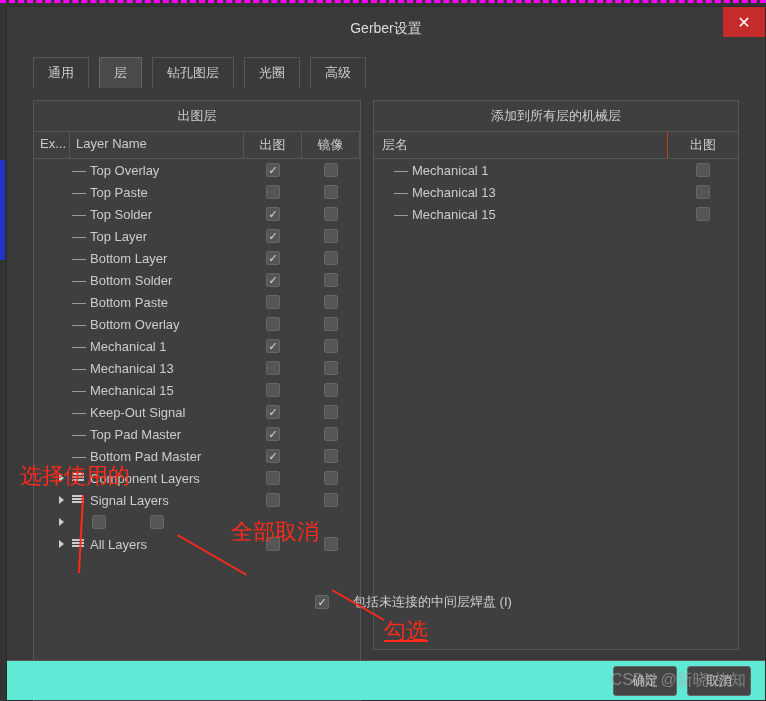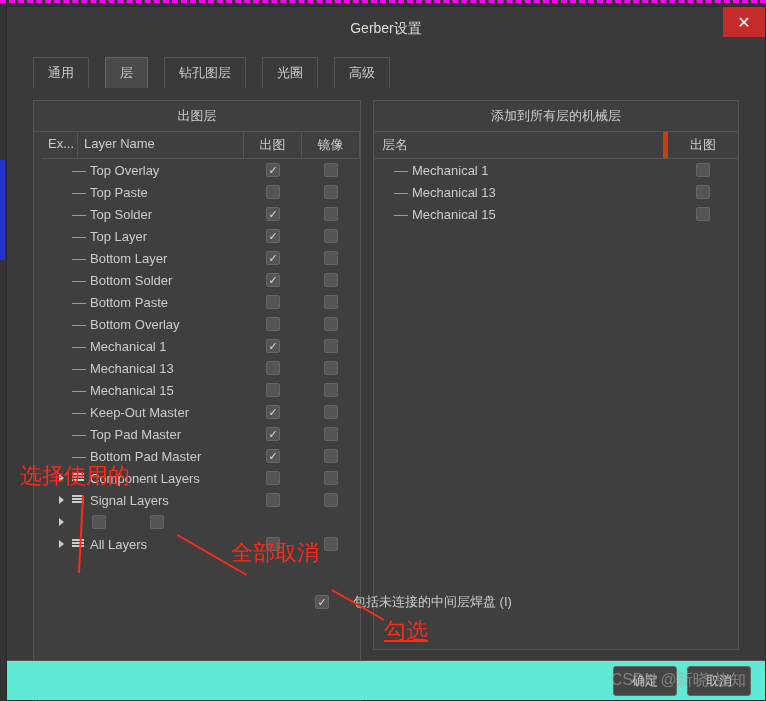--- a/index.html
+++ b/index.html
@@ -7,32 +7,32 @@
 
 .outer-border { position: absolute; top: 0; left: 0; right: 0; height: 8px; border-top: 3px dashed #ff00ff; }
 .blue-edge { position: absolute; left: 0; top: 160px; width: 5px; height: 100px; background: #2233cc; }
 
 .dialog { position: absolute; top: 6px; left: 6px; right: 0; bottom: 0; background: #3a3a3a; border: 1px solid #2a2a2a; }
 
 .titlebar { height: 44px; background: #3a3a3a; display: flex; align-items: center; justify-content: center; position: relative; }
 .titlebar-title { color: #ddd; font-size: 14px; }
 .close-btn { position: absolute; right: 0; top: 0; width: 42px; height: 30px; background: #c52b2b; color: #fff; display: flex; align-items: center; justify-content: center; font-size: 16px; cursor: pointer; }
 
-.tab-strip { display: flex; padding: 6px 26px 0 26px; gap: 16px; }
+.tab-strip { display: flex; padding: 6px 26px 0 26px; gap: 10px; }
 .tab { color: #ccc; font-size: 13px; padding: 6px 14px; background: #3a3a3a; border: 1px solid #555; border-bottom: none; cursor: pointer; }
 .tab.active { background: #4a4a4a; border-color: #666; }
 
 .content { padding: 12px 26px; display: flex; gap: 12px; }
 
 .panel { border: 1px solid #555; background: #3f3f3f; }
 .panel-left { width: 328px; height: 690px; position: relative; }
 .panel-right { flex: 1; height: 550px; }
 .panel-title { text-align: center; color: #ccc; font-size: 13px; padding: 6px 0; border-bottom: 1px solid #555; }
 
-.grid-header { display: flex; color: #ccc; font-size: 13px; border-bottom: 1px solid #555; margin-left: 8px; }
+.grid-header { display: flex; color: #ccc; font-size: 13px; border-bottom: 1px solid #555; }
 .grid-header > div { padding: 4px 6px; border-right: 1px solid #555; }
 .col-ex { width: 36px; }
 .col-name { flex: 1; }
 .col-plot { width: 58px; text-align: center; }
 .col-mirror { width: 58px; text-align: center; }
 
 .grid-body { }
 .row { display: flex; align-items: center; color: #ccc; font-size: 13px; height: 22px; }
 .row .col-ex { width: 36px; display: flex; justify-content: flex-end; padding-right: 4px; }
 .row .col-name { flex: 1; display: flex; align-items: center; gap: 4px; padding-left: 2px; }
@@ -40,21 +40,21 @@
 
 .dash { color: #999; font-size: 14px; width: 14px; text-align: center; }
 .tri { width: 0; height: 0; border-top: 4px solid transparent; border-bottom: 4px solid transparent; border-left: 5px solid #ccc; margin-right: 2px; }
 .group-icon { width: 14px; height: 10px; display: inline-block; }
 .group-icon::before { content: ""; display: block; width: 12px; height: 2px; background: #ccc; box-shadow: 0 3px 0 #ccc, 0 6px 0 #ccc; }
 
 .chk { width: 14px; height: 14px; background: #555; border: 1px solid #666; border-radius: 2px; display: flex; align-items: center; justify-content: center; font-size: 11px; color: #ddd; cursor: pointer; }
 .chk.checked::after { content: "✓"; }
 
 .right-header { display: flex; color: #ccc; font-size: 13px; border-bottom: 1px solid #555; }
-.right-header .rcol-name { flex: 1; padding: 4px 8px; border-right: 5px solid #c2410c; }
+.right-header .rcol-name { flex: 1; padding: 4px 8px; border-right: 1px solid #c2410c; }
 .right-header .rcol-plot { width: 70px; padding: 4px 8px; text-align: center; }
 .right-row { display: flex; align-items: center; color: #ccc; font-size: 13px; height: 22px; padding-left: 20px; }
 .right-row .rcol-name { flex: 1; display: flex; align-items: center; gap: 4px; }
 .right-row .rcol-plot { width: 70px; display: flex; justify-content: center; }
 
 .bottom-controls { position: absolute; bottom: 12px; left: 6px; right: 6px; display: flex; align-items: center; gap: 10px; }
 .split-btn { display: flex; border: 1px solid #7aa; border-radius: 3px; overflow: hidden; }
 .split-btn.gray { border-color: #666; }
 .split-btn .btn-main { color: #fde047; font-size: 15px; padding: 5px 10px; background: #444; cursor: pointer; }
 .split-btn .btn-caret { width: 20px; background: #444; border-left: 1px solid #666; display: flex; align-items: center; justify-content: center; cursor: pointer; }
@@ -239,21 +239,21 @@
               <div class="chk"></div>
             </div>
             <div class="col-mirror">
               <div class="chk"></div>
             </div>
           </div>
           <div class="row">
             <div class="col-ex"></div>
             <div class="col-name">
               <span class="dash">—</span>
-              <span>Keep-Out Master</span>
+              <span>Keep-Out Signal</span>
             </div>
             <div class="col-plot">
               <div class="chk checked"></div>
             </div>
             <div class="col-mirror">
               <div class="chk"></div>
             </div>
           </div>
           <div class="row">
             <div class="col-ex"></div>
@@ -401,19 +401,19 @@
     <span style="color:#ccc;font-size:13px;">包括未连接的中间层焊盘 (I)</span>
   </div>
 
   <div class="footer">
     <div class="footer-btn">确定</div>
     <div class="footer-btn">取消</div>
   </div>
 </div>
 
 <div class="ann" style="left:20px; top:461px;">选择使用的</div>
-<div class="ann" style="left:231px; top:517px;margin-top:21px;">全部取消</div>
+<div class="ann" style="left:231px; top:517px;">全部取消</div>
 <div class="ann" style="left:384px; top:616px;text-decoration:underline;">勾选</div>
 <div class="ann-line" style="left:80px; top:495px; width:2px; height:78px; transform:rotate(3deg);"></div>
 <div class="ann-line" style="left:172px; top:554px; width:80px; height:2px; transform:rotate(30deg);"></div>
 <div class="ann-line" style="left:328px; top:604px; width:60px; height:2px; transform:rotate(30deg);"></div>
 
 <div class="watermark">CSDN @新晓·故知</div>
 
 </body></html>

